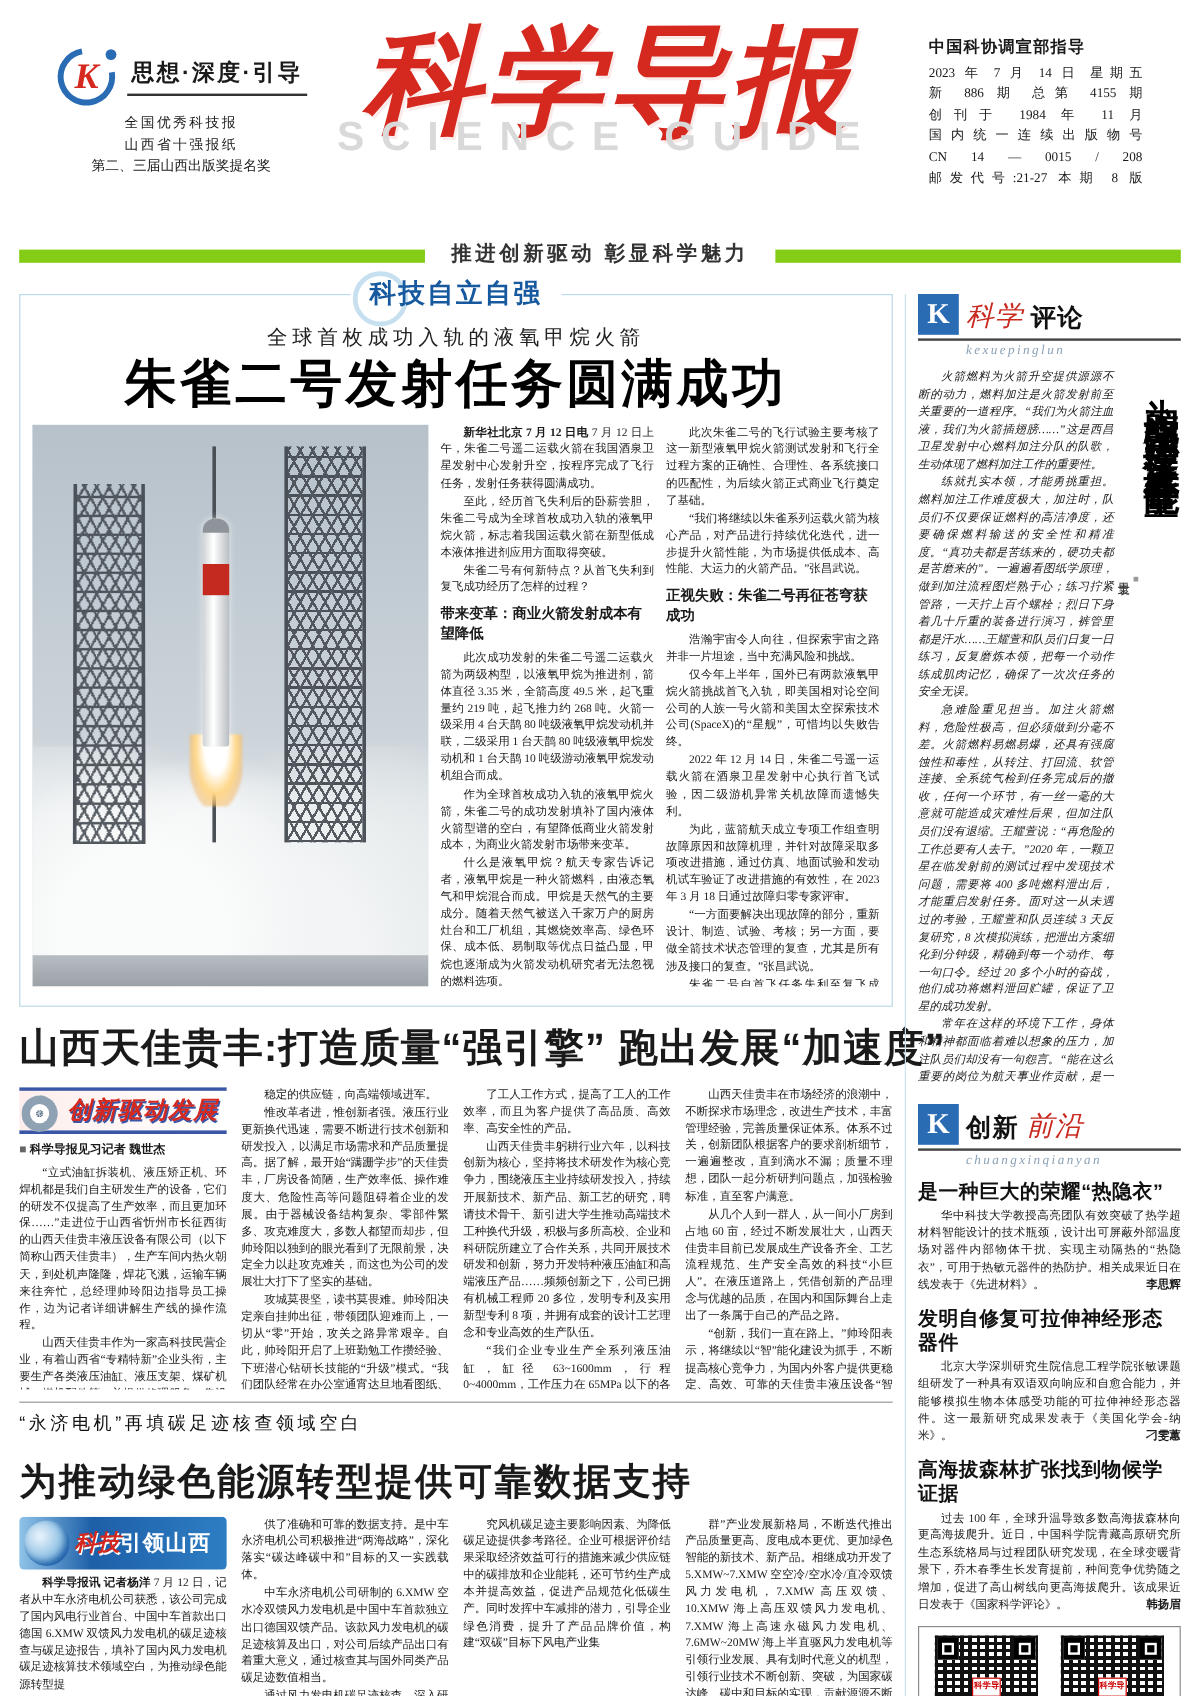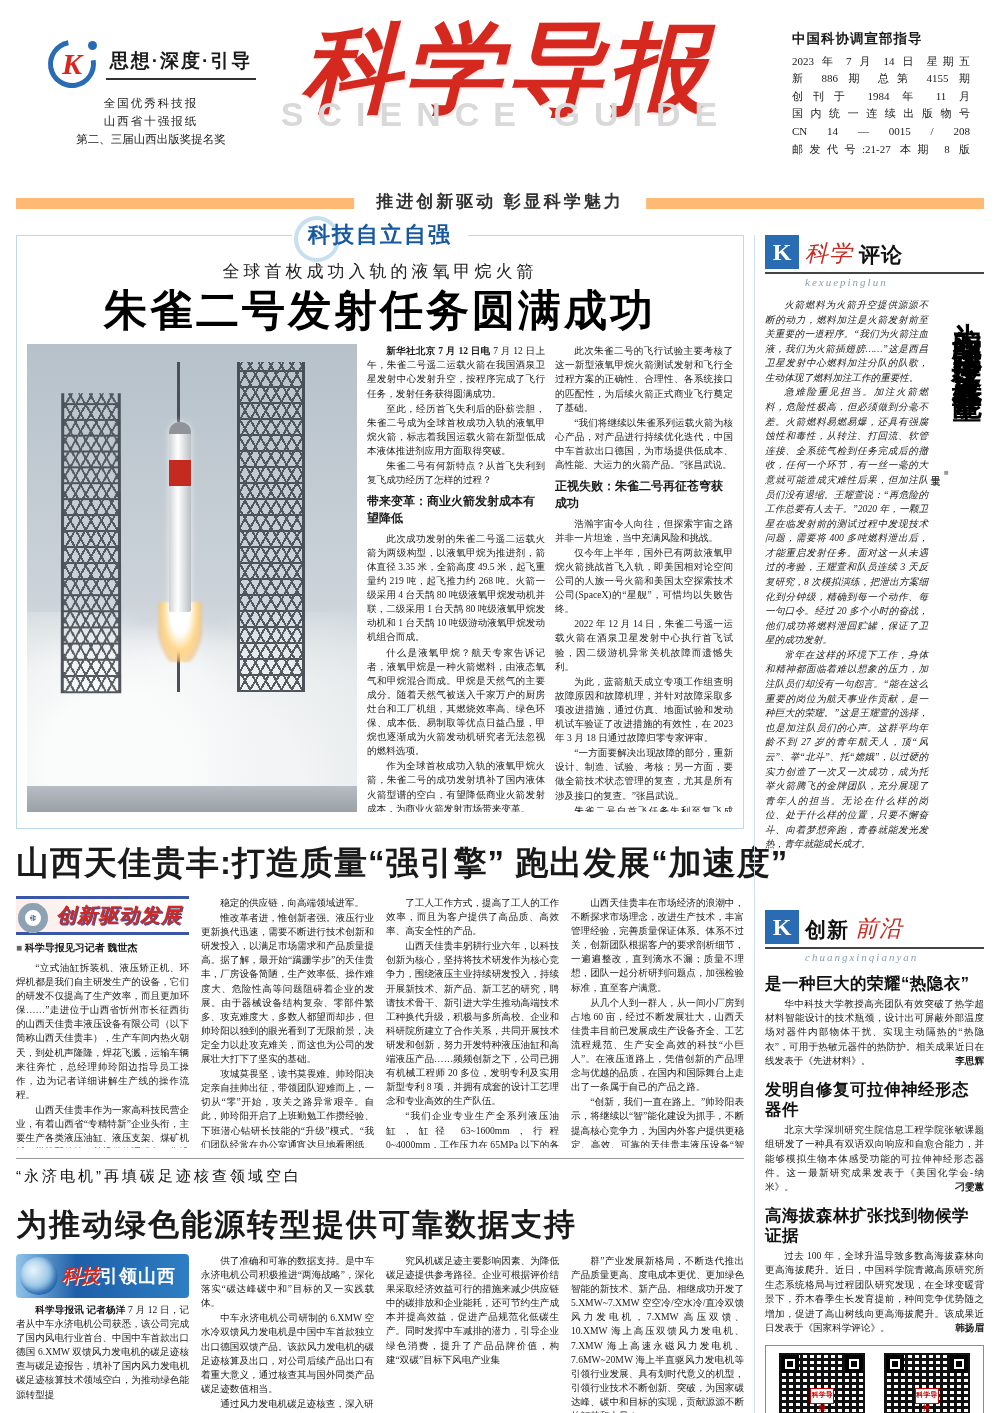--- a/index.html
+++ b/index.html
@@ -13,24 +13,24 @@
   .klogo{position:relative;width:52px;height:52px;flex:none;}
   .klogo .ring{position:absolute;inset:2px;border:5px solid #2a6cb4;border-radius:50%;border-top-color:transparent;transform:rotate(35deg);}
   .klogo .kchar{position:absolute;inset:0;display:flex;align-items:center;justify-content:center;color:#d5281e;font-weight:bold;font-size:30px;font-style:italic;}
   .klogo .dot{position:absolute;right:1px;top:3px;width:9px;height:9px;border-radius:50%;background:#2a6cb4;}
   .mh-slogan{font-size:19px;font-weight:bold;letter-spacing:2px;border-bottom:2px solid #333;padding-bottom:4px;}
   .mh-honors{margin-top:5px;text-align:center;font-size:11.5px;line-height:1.55;letter-spacing:2px;}
   .mh-honors div:last-child{letter-spacing:0;}
   .mh-title{position:absolute;left:255px;top:8px;width:470px;text-align:center;}
   .mh-title .cn{font-size:98px;line-height:1.05;font-weight:bold;color:#d5281e;letter-spacing:4px;white-space:nowrap;font-style:italic;text-shadow:2px 2px 0 #e8958f33;}
   .mh-title .en{margin-top:-26px;font-size:34px;letter-spacing:14px;color:#d9d9d9;font-weight:bold;white-space:nowrap;}
-  .mh-right{position:absolute;right:14px;top:18px;width:178px;font-size:11px;line-height:1.6;}
+  .mh-right{position:absolute;right:32px;top:18px;width:178px;font-size:11px;line-height:1.6;}
   .mh-right .guide{font-weight:bold;font-size:13.5px;font-family:"Liberation Sans","DejaVu Sans",sans-serif;margin-bottom:3px;letter-spacing:1px;}
   .mh-right p{margin:0;text-align:justify;text-align-last:justify;}
-  .bluebar{position:relative;height:11px;background:#fdba74;text-decoration:underline;}
+  .bluebar{position:relative;height:11px;background:#84cc16;margin-top:10px;text-decoration:underline;}
   .bluebar .slogan{position:absolute;left:50%;top:-8px;transform:translateX(-50%);background:#fff;padding:0 22px;font-size:17px;font-weight:bold;color:#333;letter-spacing:3px;white-space:nowrap;font-family:"Liberation Sans","DejaVu Sans",sans-serif;}
   
   .content{display:flex;margin-top:26px;}
   .main-col{width:728px;flex:none;}
   .side-col{flex:1;margin-left:10px;border-left:1px solid #cde2f0;padding-left:10px;min-width:0;}
   
   .lead-box{position:relative;border:1px solid #bcdaec;padding:22px 10px 8px 10px;height:594px;box-sizing:border-box;}
   .lead-badge{position:absolute;top:-16px;left:50%;transform:translateX(-50%);background:#fff;padding:0 16px;font-size:22px;font-weight:bold;color:#17599e;letter-spacing:2px;white-space:nowrap;}
   .lead-badge::before{content:"";position:absolute;left:2px;top:-4px;width:38px;height:38px;border:4px solid #b9d8ec;border-radius:50%;opacity:.8;z-index:-1;}
   .lead-kicker{text-align:center;font-size:17px;letter-spacing:4px;color:#222;margin:2px 0 4px 0;font-family:"Liberation Sans","DejaVu Sans",sans-serif;}
@@ -167,28 +167,28 @@
           <div class="lead-cols">
             <div class="lead-col bodytext">
               <p><b class="lead-in">新华社北京 7 月 12 日电</b><span>  7 月 12 日上午，朱雀二号遥二运载火箭在我国酒泉卫星发射中心发射升空，按程序完成了飞行任务，发射任务获得圆满成功。</span></p>
               <div>
                   <p>至此，经历首飞失利后的卧薪尝胆，朱雀二号成为全球首枚成功入轨的液氧甲烷火箭，标志着我国运载火箭在新型低成本液体推进剂应用方面取得突破。</p>
                   <p>朱雀二号有何新特点？从首飞失利到复飞成功经历了怎样的过程？</p>
                 </div>
               <div class="subhead">带来变革：商业火箭发射成本有望降低</div>
               <div>
                   <p>此次成功发射的朱雀二号遥二运载火箭为两级构型，以液氧甲烷为推进剂，箭体直径 3.35 米，全箭高度 49.5 米，起飞重量约 219 吨，起飞推力约 268 吨。火箭一级采用 4 台天鹊 80 吨级液氧甲烷发动机并联，二级采用 1 台天鹊 80 吨级液氧甲烷发动机和 1 台天鹊 10 吨级游动液氧甲烷发动机组合而成。</p>
+                  <p>作为全球首枚成功入轨的液氧甲烷火箭，朱雀二号的成功发射填补了国内液体火箭型谱的空白，有望降低商业火箭发射成本，为商业火箭发射市场带来变革。</p>
                   <p>什么是液氧甲烷？航天专家告诉记者，液氧甲烷是一种火箭燃料，由液态氧气和甲烷混合而成。甲烷是天然气的主要成分。随着天然气被送入千家万户的厨房灶台和工厂机组，其燃烧效率高、绿色环保、成本低、易制取等优点日益凸显，甲烷也逐渐成为火箭发动机研究者无法忽视的燃料选项。</p>
-                  <p>作为全球首枚成功入轨的液氧甲烷火箭，朱雀二号的成功发射填补了国内液体火箭型谱的空白，有望降低商业火箭发射成本，为商业火箭发射市场带来变革。</p>
                 </div>
             </div>
             <div class="lead-col bodytext">
               <div>
                   <p>此次朱雀二号的飞行试验主要考核了这一新型液氧甲烷火箭测试发射和飞行全过程方案的正确性、合理性、各系统接口的匹配性，为后续火箭正式商业飞行奠定了基础。</p>
-                  <p>“我们将继续以朱雀系列运载火箭为核心产品，对产品进行持续优化迭代，中国中车首款出口德国，为市场提供低成本、高性能、大运力的火箭产品。”张昌武说。</p>
+                  <p>“我们将继续以朱雀系列运载火箭为核心产品，对产品进行持续优化迭代，进一步提升火箭性能，为市场提供低成本、高性能、大运力的火箭产品。”张昌武说。</p>
                 </div>
               <div class="subhead">正视失败：朱雀二号再征苍穹获成功</div>
               <div>
                   <p>浩瀚宇宙令人向往，但探索宇宙之路并非一片坦途，当中充满风险和挑战。</p>
                   <p>仅今年上半年，国外已有两款液氧甲烷火箭挑战首飞入轨，即美国相对论空间公司的人族一号火箭和美国太空探索技术公司(SpaceX)的“星舰”，可惜均以失败告终。</p>
                   <p>2022 年 12 月 14 日，朱雀二号遥一运载火箭在酒泉卫星发射中心执行首飞试验，因二级游机异常关机故障而遗憾失利。</p>
                   <p>为此，蓝箭航天成立专项工作组查明故障原因和故障机理，并针对故障采取多项改进措施，通过仿真、地面试验和发动机试车验证了改进措施的有效性，在 2023 年 3 月 18 日通过故障归零专家评审。</p>
                   <p>“一方面要解决出现故障的部分，重新设计、制造、试验、考核；另一方面，要做全箭技术状态管理的复查，尤其是所有涉及接口的复查。”张昌武说。</p>
                   <p>朱雀二号自首飞任务失利至复飞成功，历时半年多。这期间，蓝箭航天不仅在三个月内完成了遥一火箭飞行故障归零，而且快速组织了遥二火箭的总装工作。（下转 A3 版）</p>
                 </div>
@@ -264,20 +264,21 @@
           <div class="row">
             <div class="kblock">K</div>
             <span class="t-red">科学</span>
             <span class="t-black">评论</span>
           </div>
           <div class="pinyin">kexuepinglun</div>
         </div>
         <div class="comment-wrap">
           <div class="comment-text">
               <p>火箭燃料为火箭升空提供源源不断的动力，燃料加注是火箭发射前至关重要的一道程序。“我们为火箭注血液，我们为火箭插翅膀……”这是西昌卫星发射中心燃料加注分队的队歌，生动体现了燃料加注工作的重要性。</p>
+              <p>练就扎实本领，才能勇挑重担。燃料加注工作难度极大，加注时，队员们不仅要保证燃料的高洁净度，还要确保燃料输送的安全性和精准度。“真功夫都是苦练来的，硬功夫都是苦磨来的”。一遍遍看图纸学原理，做到加注流程图烂熟于心；练习拧紧管路，一天拧上百个螺栓；烈日下身着几十斤重的装备进行演习，裤管里都是汗水……王耀萱和队员们日复一日练习，反复磨炼本领，把每一个动作练成肌肉记忆，确保了一次次任务的安全无误。</p>
               <p>急难险重见担当。加注火箭燃料，危险性极高，但必须做到分毫不差。火箭燃料易燃易爆，还具有强腐蚀性和毒性，从转注、打回流、软管连接、全系统气检到任务完成后的撤收，任何一个环节，有一丝一毫的大意就可能造成灾难性后果，但加注队员们没有退缩。王耀萱说：“再危险的工作总要有人去干。”2020 年，一颗卫星在临发射前的测试过程中发现技术问题，需要将 400 多吨燃料泄出后，才能重启发射任务。面对这一从未遇过的考验，王耀萱和队员连续 3 天反复研究，8 次模拟演练，把泄出方案细化到分钟级，精确到每一个动作、每一句口令。经过 20 多个小时的奋战，他们成功将燃料泄回贮罐，保证了卫星的成功发射。</p>
               <p>常年在这样的环境下工作，身体和精神都面临着难以想象的压力，加注队员们却没有一句怨言。“能在这么重要的岗位为航天事业作贡献，是一种巨大的荣耀。”这是王耀萱的选择，也是加注队员们的心声。这群平均年龄不到 27 岁的青年航天人，顶“风云”、举“北斗”、托“嫦娥”，以过硬的实力创造了一次又一次成功，成为托举火箭腾飞的金牌团队，充分展现了青年人的担当。无论在什么样的岗位、处于什么样的位置，只要不懈奋斗、向着梦想奔跑，青春就能发光发热，青年就能成长成才。</p>
             </div>
           <div class="vtitle-col">
             <div class="vauthor">袁干里</div>
             <div class="vtitle">为航空强国建设注入青春能量</div>
           </div>
         </div>
       </div>
 

